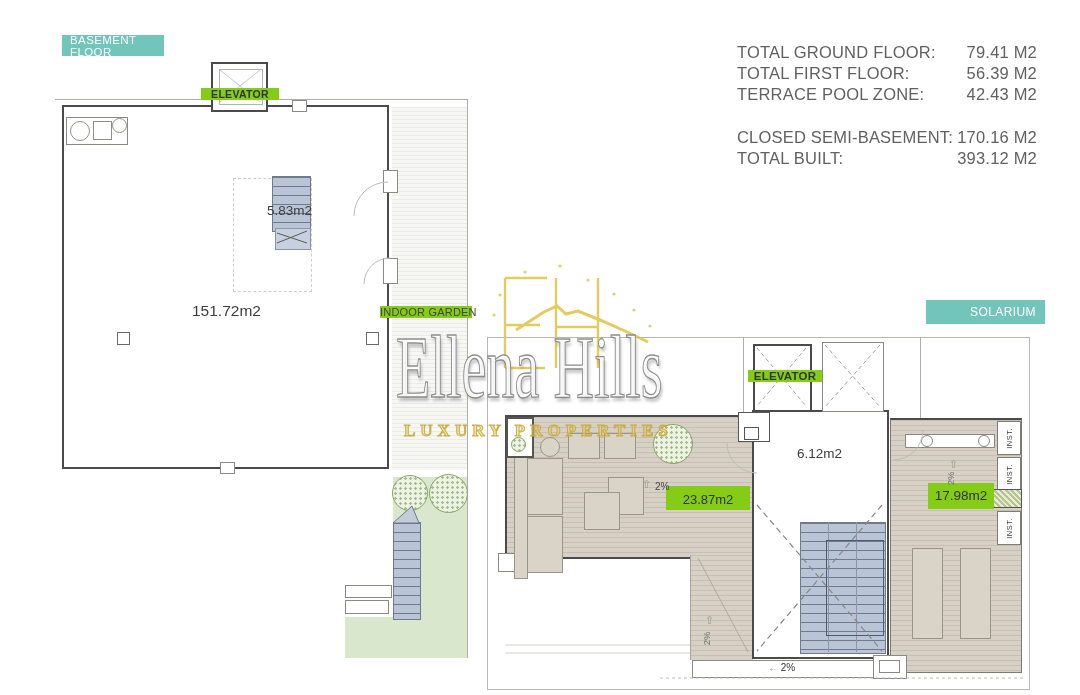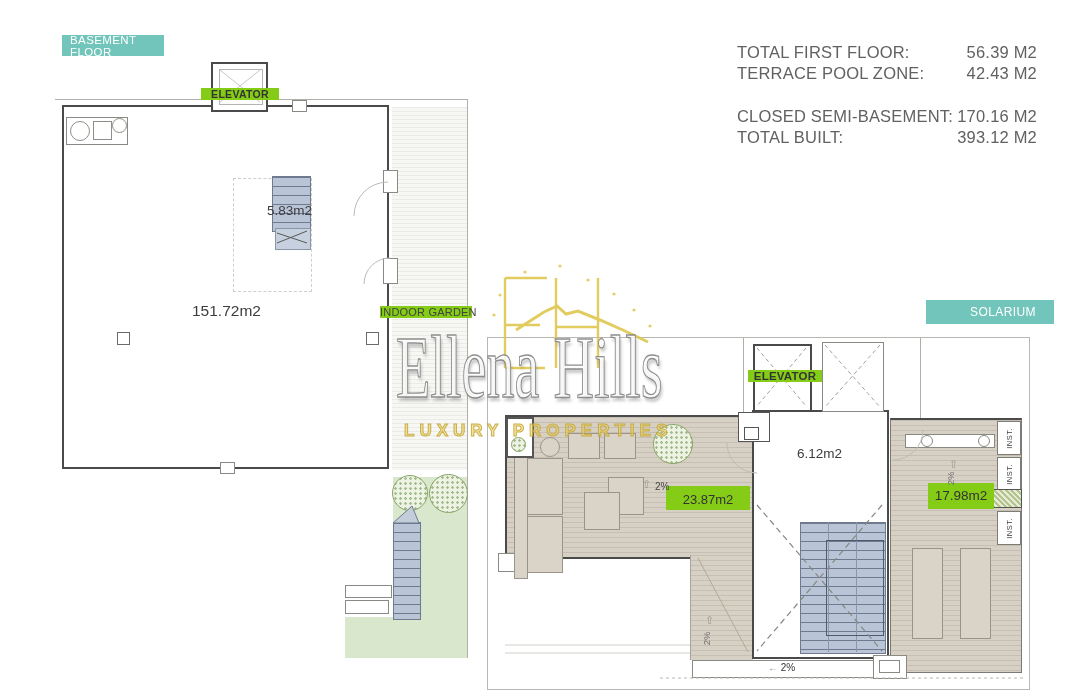--- a/index.html
+++ b/index.html
@@ -41,25 +41,29 @@
   svg.lines{position:absolute;left:0;top:0;z-index:10;pointer-events:none;}
 </style>
 </head>
 <body>
 
 <div id="canvas">
 
   <div class="abs badge" style="left:62px;top:35px;width:94px;height:21px;padding-left:8px;">
     <span>BASEMENT FLOOR</span>
   </div>
-  <div class="abs badge" style="left:926px;top:300px;width:110px;height:24px;justify-content:flex-end;padding-right:18px;font-size:12px;">
+  <div class="abs badge" style="left:926px;top:300px;width:110px;height:24px;justify-content:flex-end;padding-right:9px;font-size:12px;">
     <span>SOLARIUM</span>
   </div>
 
   <div class="abs areas" style="left:737px;top:42px;width:300px;">
+    <div class="arow">
+      <span class="alabel">TOTAL GROUND FLOOR:</span>
+      <span class="aval">79.41 M2</span>
+    </div>
     <div class="arow">
       <span class="alabel">TOTAL FIRST FLOOR:</span>
       <span class="aval">56.39 M2</span>
     </div>
     <div class="arow">
       <span class="alabel">TERRACE POOL ZONE:</span>
       <span class="aval">42.43 M2</span>
     </div>
     <div class="arow gap">
       <span class="alabel">CLOSED SEMI-BASEMENT:</span>
@@ -238,15 +242,15 @@
         <circle cx="560" cy="266" r="1.6"></circle>
       <circle cx="588" cy="280" r="1.6"></circle>
         <circle cx="614" cy="294" r="1.6"></circle>
         <circle cx="634" cy="310" r="1.6"></circle>
       <circle cx="650" cy="326" r="1.6"></circle>
         <circle cx="494" cy="315" r="1.6"></circle>
     </g>
   </svg>
 
   <div class="abs wm-brand" style="left:396px;top:318px;">Ellena Hills</div>
-  <div class="abs wm-tag" style="left:404px;top:421px;">LUXURY PROPERTIES</div>
+  <div class="abs wm-tag" style="left:404px;top:421px;font-family:Liberation Serif, serif;">LUXURY PROPERTIES</div>
 
 </div>
 
 </body></html>

